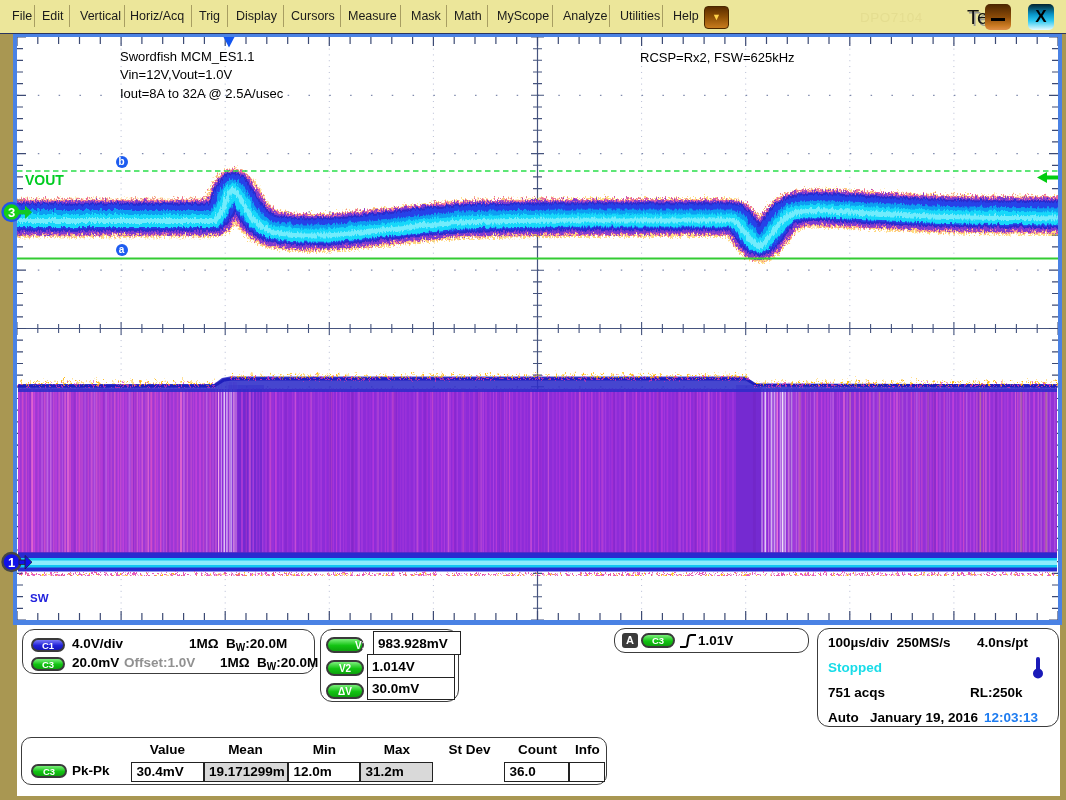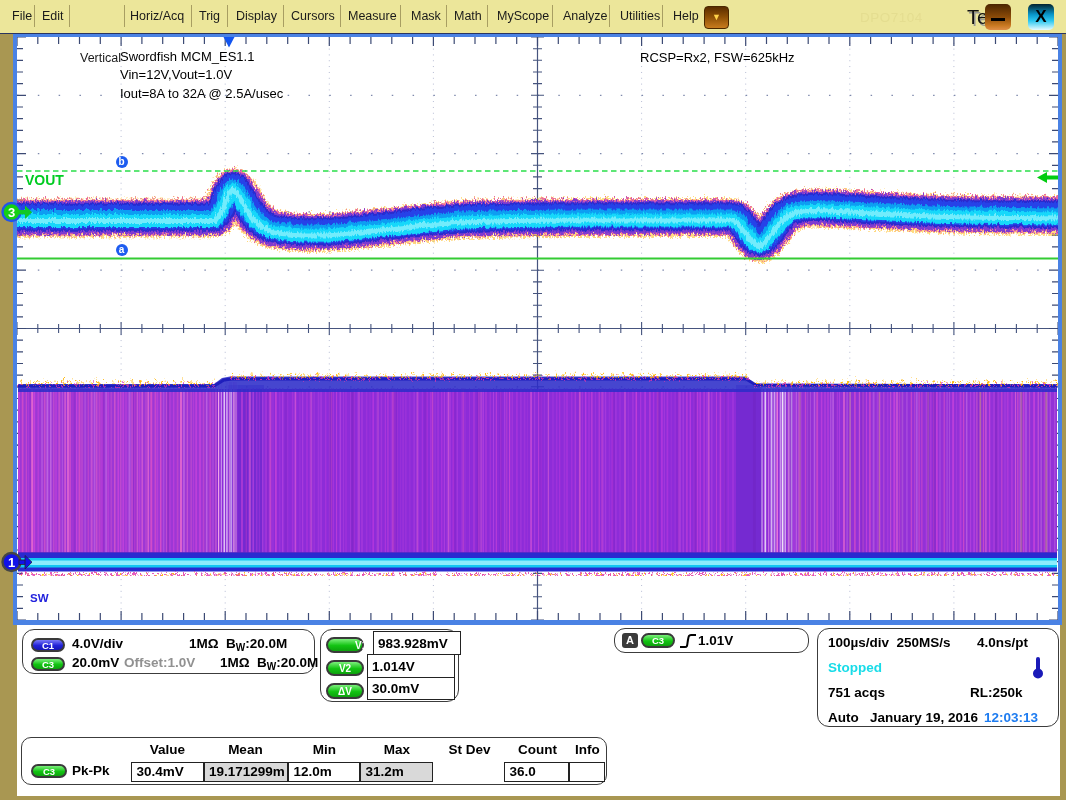--- a/index.html
+++ b/index.html
@@ -490,21 +490,21 @@
 <div class="abs" style="left:120px;top:48px;font-size:13px;color:#000;line-height:18.3px;">Swordfish MCM_ES1.1<br>Vin=12V,Vout=1.0V<br>Iout=8A to 32A @ 2.5A/usec</div>
 <div class="abs" style="left:640px;top:50px;font-size:13px;color:#000;">RCSP=Rx2, FSW=625kHz</div>
 <div class="abs" style="left:25px;top:172px;font-size:14px;font-weight:bold;color:#00cc22;">VOUT</div>
 <div class="abs" style="left:30px;top:592px;font-size:11.5px;font-weight:bold;color:#2222dd;">SW</div>
 <div class="abs" style="left:115.5px;top:156px;width:12px;height:12px;border-radius:50%;background:#1d5cf0;color:#fff;font-size:10px;font-weight:bold;text-align:center;line-height:12px;">b</div>
 <div class="abs" style="left:115.5px;top:243.5px;width:12px;height:12px;border-radius:50%;background:#1d5cf0;color:#fff;font-size:10px;font-weight:bold;text-align:center;line-height:12px;">a</div>
 <div id="panel"></div>
 <div class="abs" style="left:0;top:0;width:1066px;height:33px;">
 <span class="mi" style="left:12px;">File</span>
 <span class="mi" style="left:42px;">Edit</span>
-<span class="mi" style="left:80px;margin-top:42px;">Vertical</span>
+<span class="mi" style="left:80px;">Vertical</span>
 <span class="mi" style="left:130px;">Horiz/Acq</span>
 <span class="mi" style="left:199px;">Trig</span>
 <span class="mi" style="left:236px;">Display</span>
 <span class="mi" style="left:291px;">Cursors</span>
 <span class="mi" style="left:348px;">Measure</span>
 <span class="mi" style="left:411px;">Mask</span>
 <span class="mi" style="left:454px;">Math</span>
 <span class="mi" style="left:497px;">MyScope</span>
 <span class="mi" style="left:563px;">Analyze</span>
 <span class="mi" style="left:620px;">Utilities</span>

